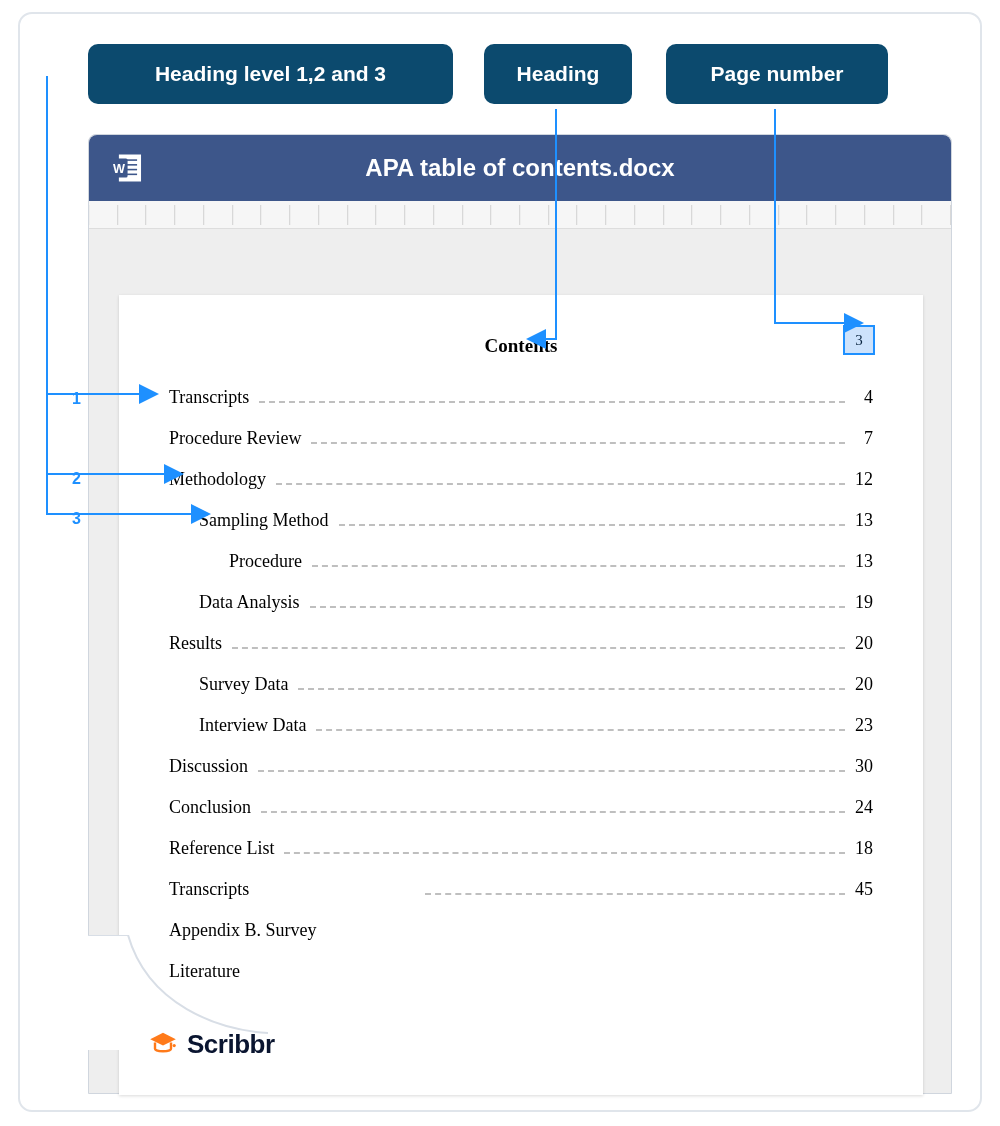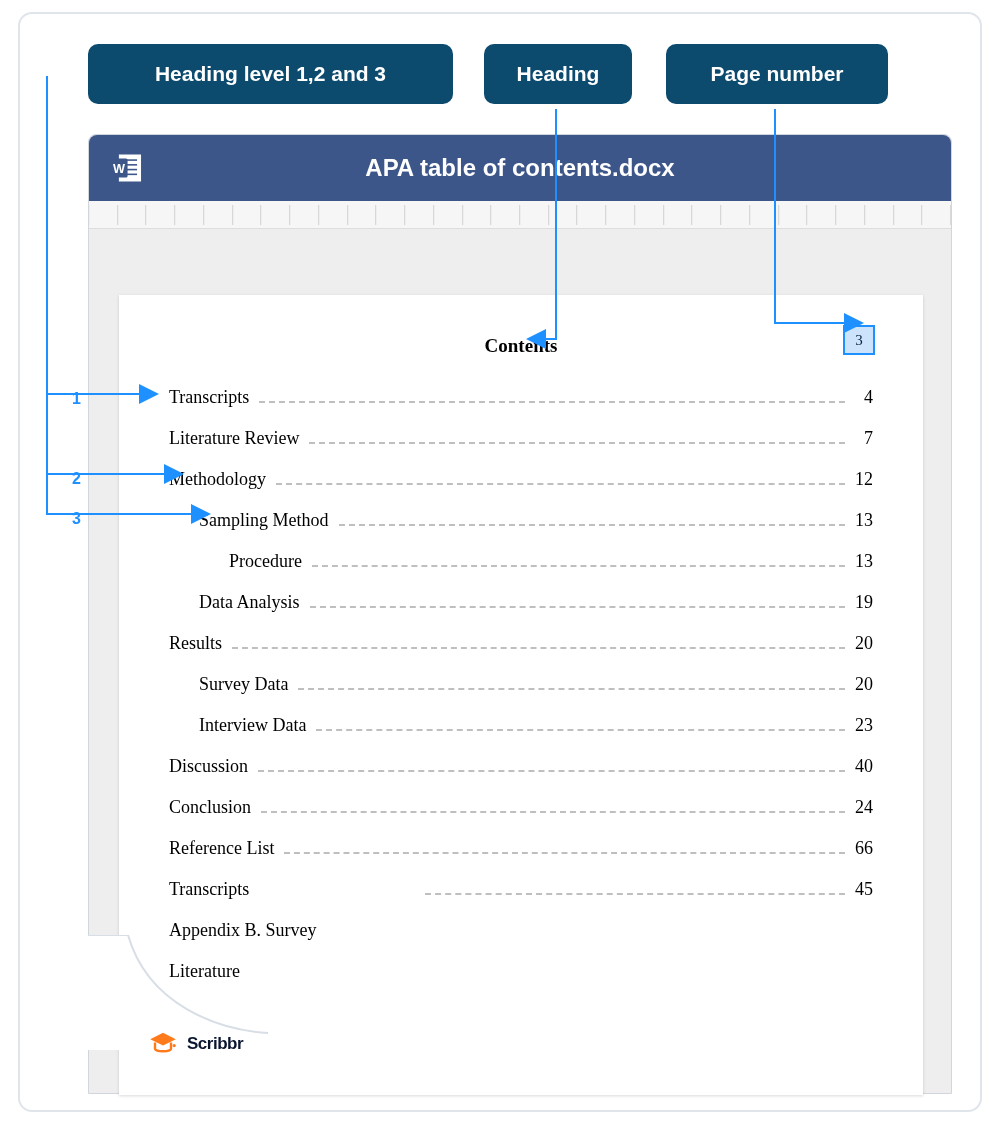--- a/index.html
+++ b/index.html
@@ -167,21 +167,21 @@
     left: 127px;
     bottom: 50px;
     display: flex;
     align-items: center;
     gap: 8px;
     z-index: 5;
   }
   .scribbr-logo svg { width: 32px; height: 32px; }
   .scribbr-text {
     font-weight: 800;
-    font-size: 17px;
+    font-size: 26px;
     color: #0a1530;
     letter-spacing: -0.5px;
   }
 </style>
 </head>
 <body>
 
 <div class="outer-frame">
 
   <div class="callout callout-levels">Heading level 1,2 and 3</div>
@@ -238,21 +238,21 @@
     <div class="page">
       <div class="page-number-box">3</div>
       <div class="contents-title">Contents</div>
       <div id="toc-container">
           <div class="toc-row indent-0">
             <span class="toc-label">Transcripts</span>
             <span class="toc-leader"></span>
             <span class="toc-page">4</span>
           </div>
           <div class="toc-row indent-0">
-            <span class="toc-label">Literature Review</span>
+            <span class="toc-label">Procedure Review</span>
             <span class="toc-leader"></span>
             <span class="toc-page">7</span>
           </div>
           <div class="toc-row indent-0">
             <span class="toc-label">Methodology</span>
             <span class="toc-leader"></span>
             <span class="toc-page">12</span>
           </div>
           <div class="toc-row indent-1">
             <span class="toc-label">Sampling Method</span>
@@ -280,31 +280,31 @@
             <span class="toc-page">20</span>
           </div>
           <div class="toc-row indent-1">
             <span class="toc-label">Interview Data</span>
             <span class="toc-leader"></span>
             <span class="toc-page">23</span>
           </div>
           <div class="toc-row indent-0">
             <span class="toc-label">Discussion</span>
             <span class="toc-leader"></span>
-            <span class="toc-page">40</span>
+            <span class="toc-page">30</span>
           </div>
           <div class="toc-row indent-0">
             <span class="toc-label">Conclusion</span>
             <span class="toc-leader"></span>
             <span class="toc-page">24</span>
           </div>
           <div class="toc-row indent-0">
             <span class="toc-label">Reference List</span>
             <span class="toc-leader"></span>
-            <span class="toc-page">66</span>
+            <span class="toc-page">18</span>
           </div>
           <div class="toc-row indent-0">
             <span class="toc-label">Transcripts</span>
             <span class="toc-leader" style="margin-left: 170px;"></span>
             <span class="toc-page">45</span>
           </div>
           <div class="toc-row indent-0 toc-noleader">
             <span class="toc-label">Appendix B. Survey</span>
             <span class="toc-leader"></span>
             <span class="toc-page"></span>

